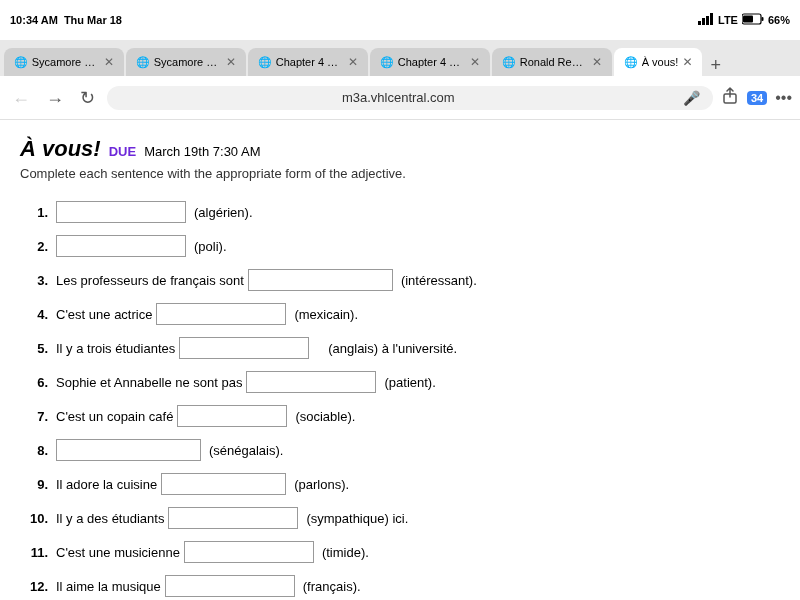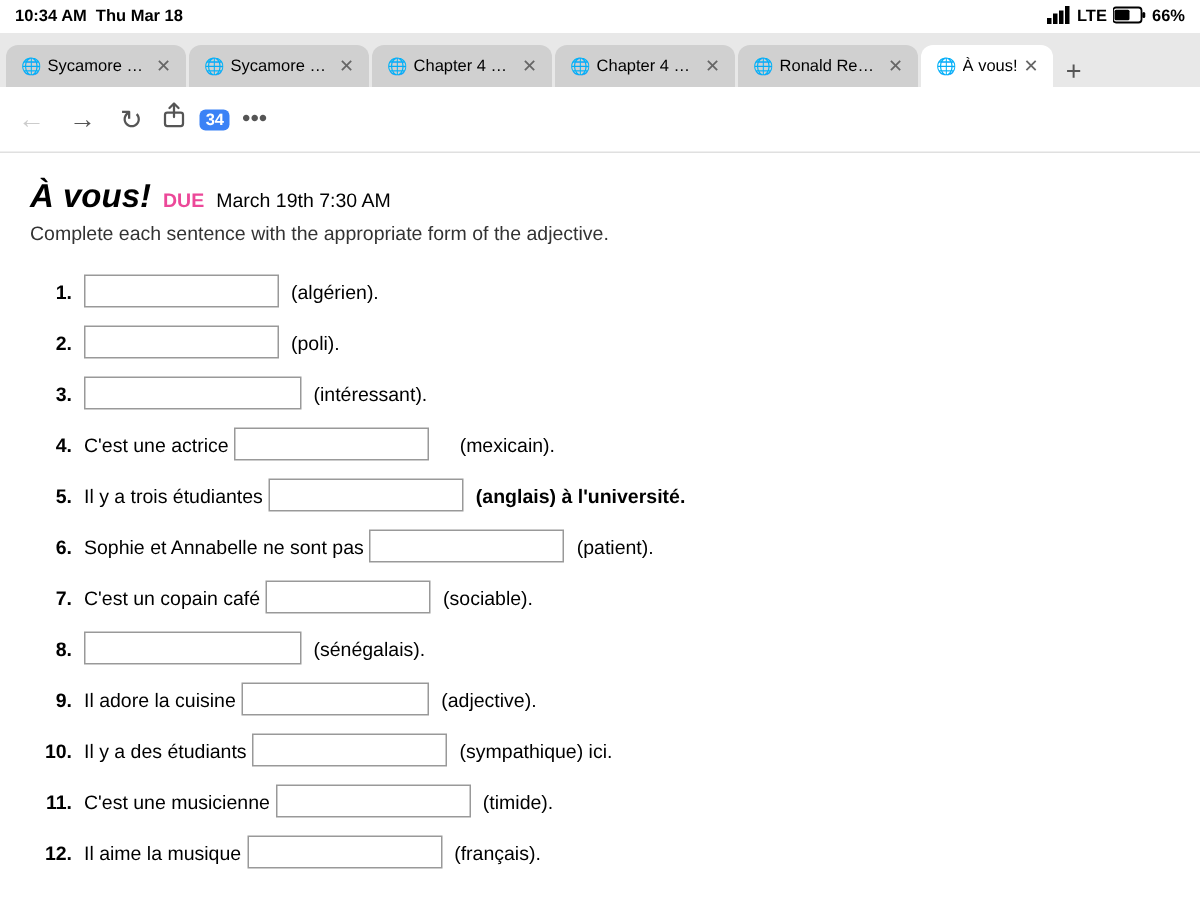--- a/index.html
+++ b/index.html
@@ -7,21 +7,21 @@
 
     
     .status-bar {
       background: #fff;
       display: flex;
       justify-content: space-between;
       align-items: center;
       padding: 4px 10px;
       font-size: 11px;
       font-weight: 600;
-      height: 22px;
+      height: 40px;
     }
     .status-left { display: flex; gap: 6px; align-items: center; }
     .status-right { display: flex; gap: 4px; align-items: center; font-size: 11px; }
 
     
     .tab-bar {
       background: #e8e8e8;
       display: flex;
       align-items: flex-end;
       padding: 4px 4px 0 4px;
@@ -118,21 +118,21 @@
       font-size: 22px;
       font-weight: bold;
       margin-bottom: 4px;
       display: flex;
       align-items: baseline;
       gap: 8px;
     }
     .due-label {
       font-size: 13px;
       font-weight: bold;
-      color: #ec4899;
+      color: #6d28d9;
     }
     .due-date {
       font-size: 13px;
       font-weight: normal;
       color: #000;
     }
     .instructions {
       font-size: 13px;
       color: #333;
       margin-bottom: 20px;
@@ -226,20 +226,24 @@
     <span style="overflow:hidden;text-overflow:ellipsis;font-size:11px;">À vous!</span>
     <span class="tab-close">✕</span>
   </div>
   <button class="tab-new-btn">+</button>
 </div>
 
 <div class="url-bar">
   <button class="nav-btn disabled">←</button>
   <button class="nav-btn">→</button>
   <button class="nav-btn">↻</button>
+  <div class="url-input-wrap">
+    <span class="url-text">m3a.vhlcentral.com</span>
+    <span class="url-mic">🎤</span>
+  </div>
   <div class="url-actions">
     <button class="url-action-btn">
       <svg width="18" height="18" viewBox="0 0 18 18" fill="none">
         <rect x="3" y="7" width="12" height="9" rx="1.5" stroke="#555" stroke-width="1.5" fill="none"></rect>
         <path d="M9 1v9M6 4l3-3 3 3" stroke="#555" stroke-width="1.5" stroke-linecap="round" stroke-linejoin="round"></path>
       </svg>
     </button>
     <span class="badge">34</span>
     <button class="url-action-btn">•••</button>
   </div>
@@ -260,34 +264,35 @@
         <input type="text" class="answer-input" style="width: 130px;">
         <span style="margin-left: 4px;">(algérien).</span>
       </li>
       <li class="exercise-item">
         <span class="item-num">2.</span>
         <input type="text" class="answer-input" style="width: 130px;">
         <span style="margin-left: 4px;">(poli).</span>
       </li>
       <li class="exercise-item">
         <span class="item-num">3.</span>
+        <span> Les professeurs de français sont </span>
         <input type="text" class="answer-input" style="width: 145px;">
         <span style="margin-left: 4px;">(intéressant).</span>
       </li>
       <li class="exercise-item">
         <span class="item-num">4.</span>
         <span> C'est une actrice </span>
         <input type="text" class="answer-input" style="width: 130px;">
-        <span style="margin-left: 16px;">(mexicain).</span>
+        <span style="margin-left: 4px;">(mexicain).</span>
       </li>
       <li class="exercise-item">
         <span class="item-num">5.</span>
         <span> Il y a trois étudiantes </span>
         <input type="text" class="answer-input" style="width: 130px;">
-        <span style="margin-left: 4px; font-weight: bold;">(anglais) à l'université.</span>
+        <span style="margin-left: 15px;">(anglais) à l'université.</span>
       </li>
       <li class="exercise-item">
         <span class="item-num">6.</span>
         <span> Sophie et Annabelle ne sont pas </span>
         <input type="text" class="answer-input" style="width: 130px;">
         <span style="margin-left: 4px;">(patient).</span>
       </li>
       <li class="exercise-item">
         <span class="item-num">7.</span>
         <span> C'est un copain café </span>
@@ -296,21 +301,21 @@
       </li>
       <li class="exercise-item">
         <span class="item-num">8.</span>
         <input type="text" class="answer-input" style="width: 145px;">
         <span style="margin-left: 4px;">(sénégalais).</span>
       </li>
       <li class="exercise-item">
         <span class="item-num">9.</span>
         <span> Il adore la cuisine </span>
         <input type="text" class="answer-input" style="width: 125px;">
-        <span style="margin-left: 4px;">(adjective).</span>
+        <span style="margin-left: 4px;">(parlons).</span>
       </li>
       <li class="exercise-item">
         <span class="item-num">10.</span>
         <span> Il y a des étudiants </span>
         <input type="text" class="answer-input" style="width: 130px;">
         <span style="margin-left: 4px;">(sympathique) ici.</span>
       </li>
       <li class="exercise-item">
         <span class="item-num">11.</span>
         <span> C'est une musicienne </span>

